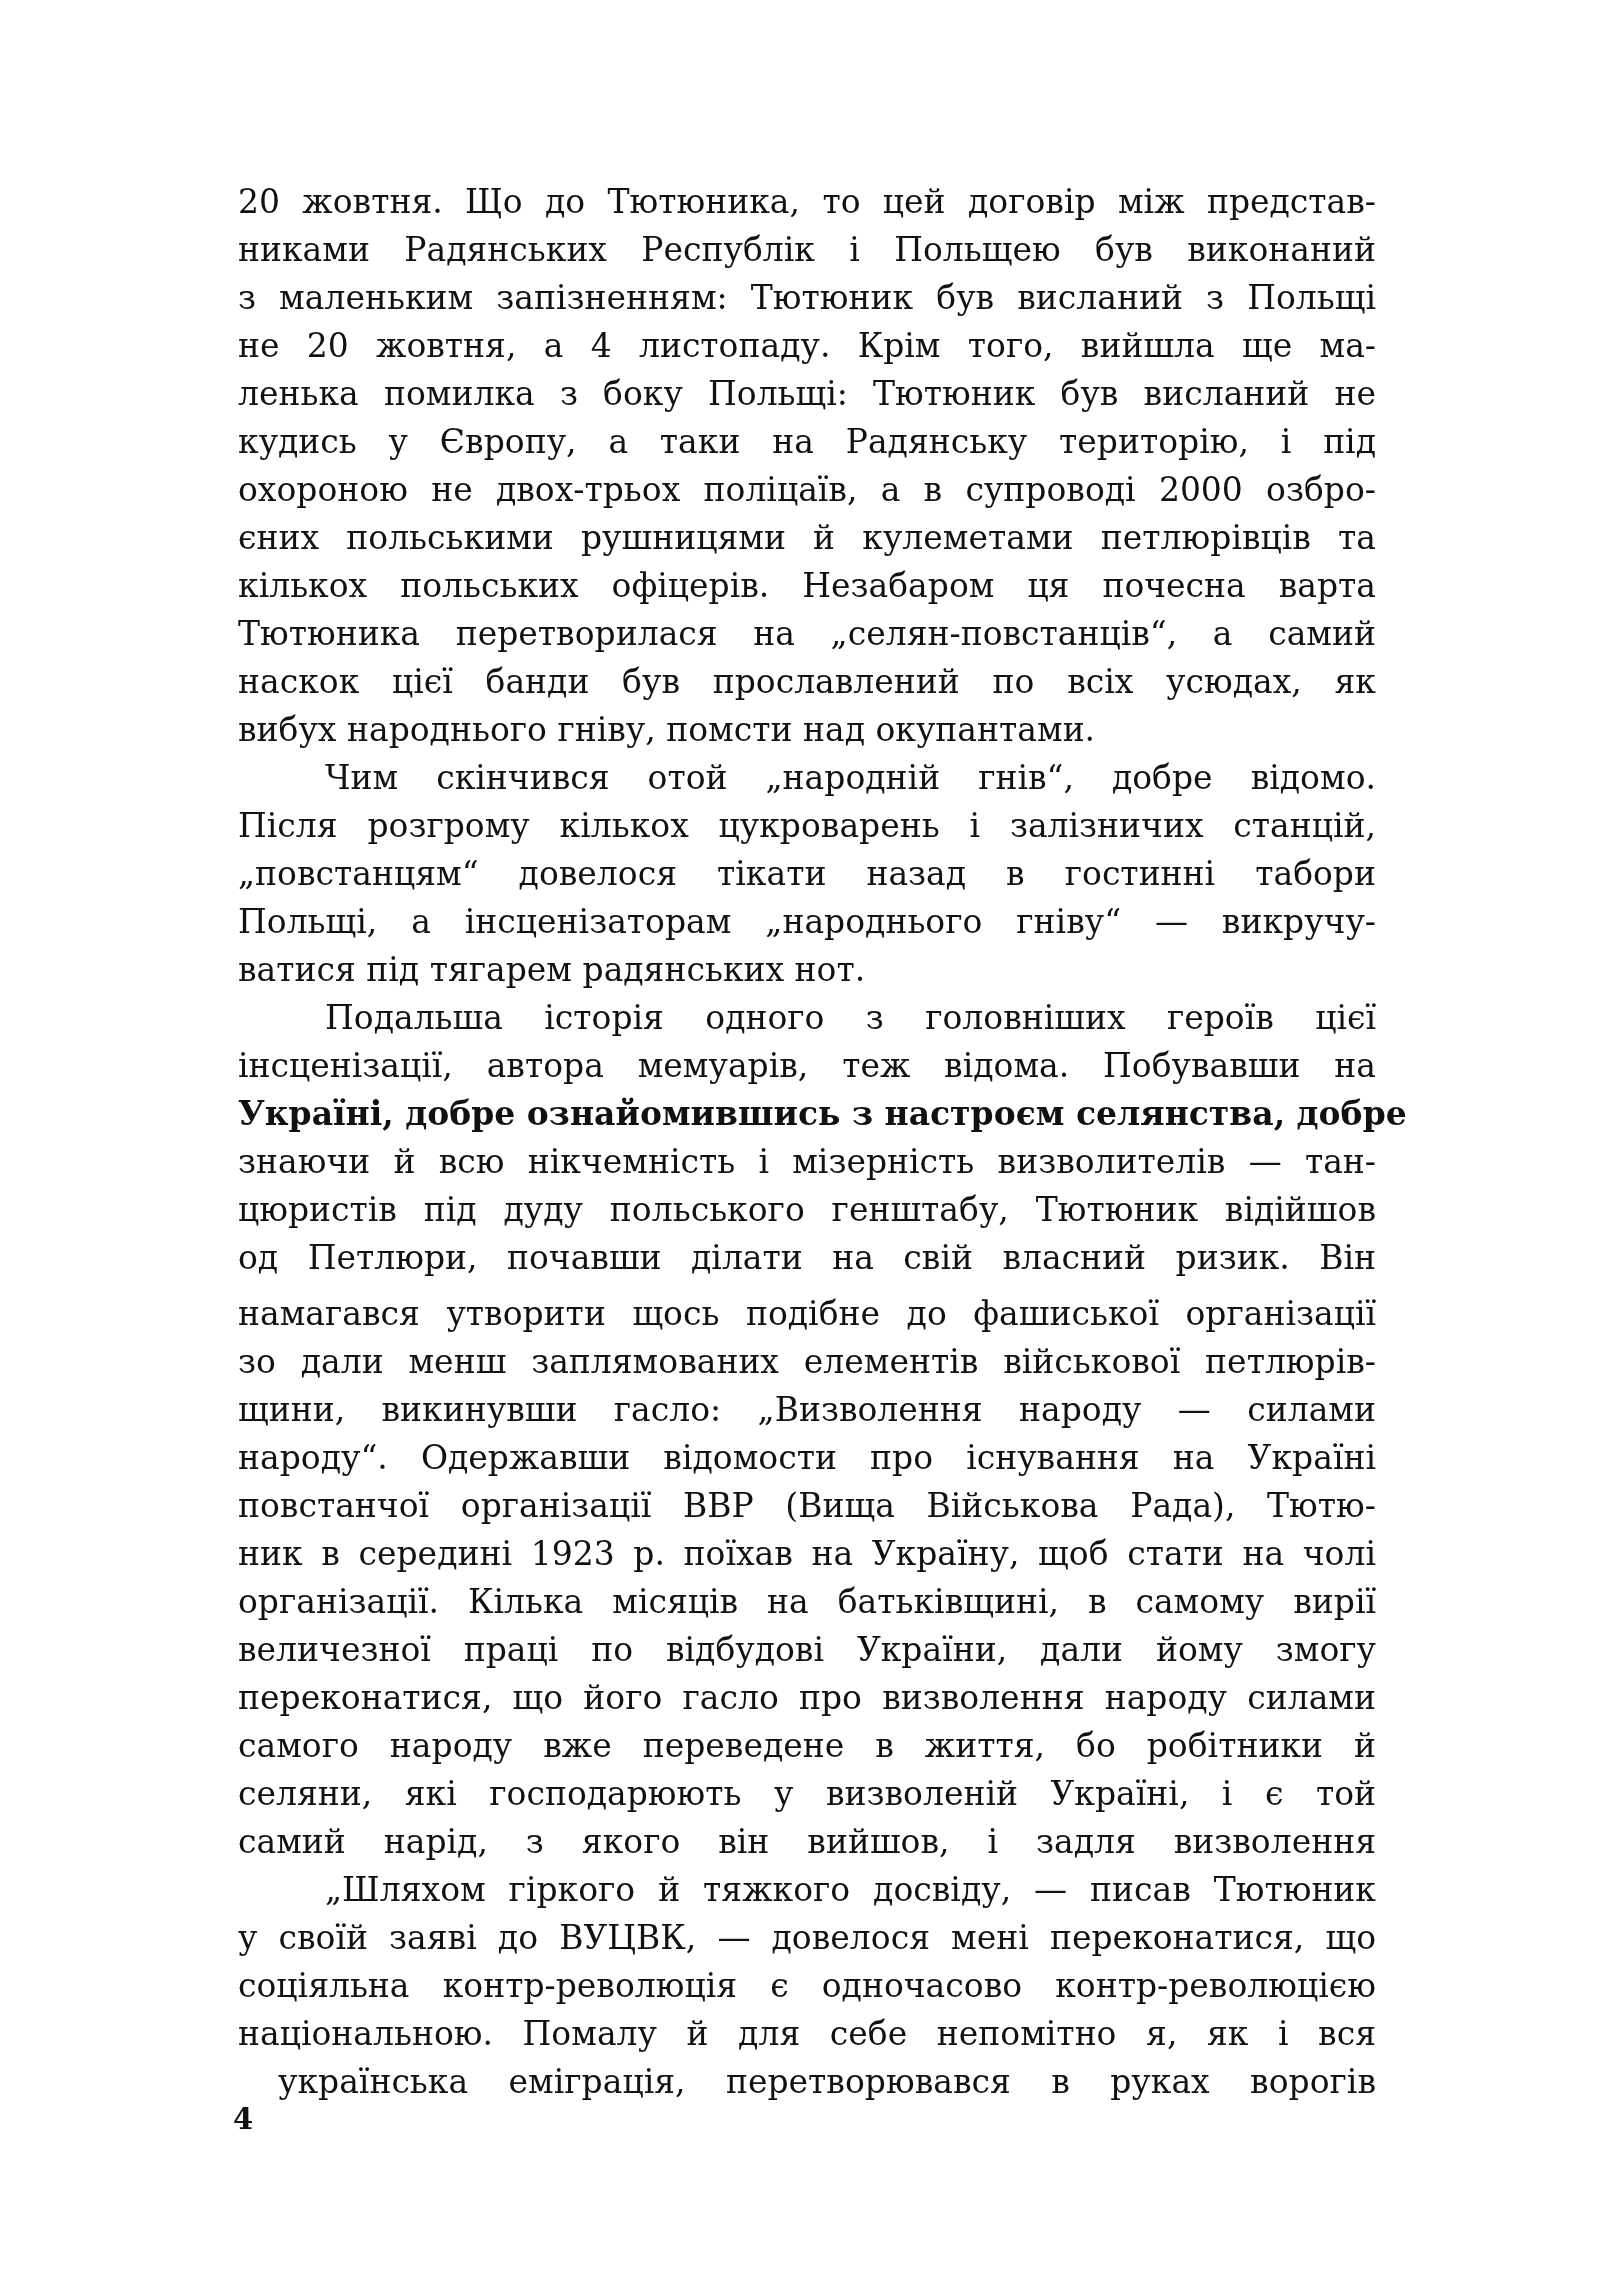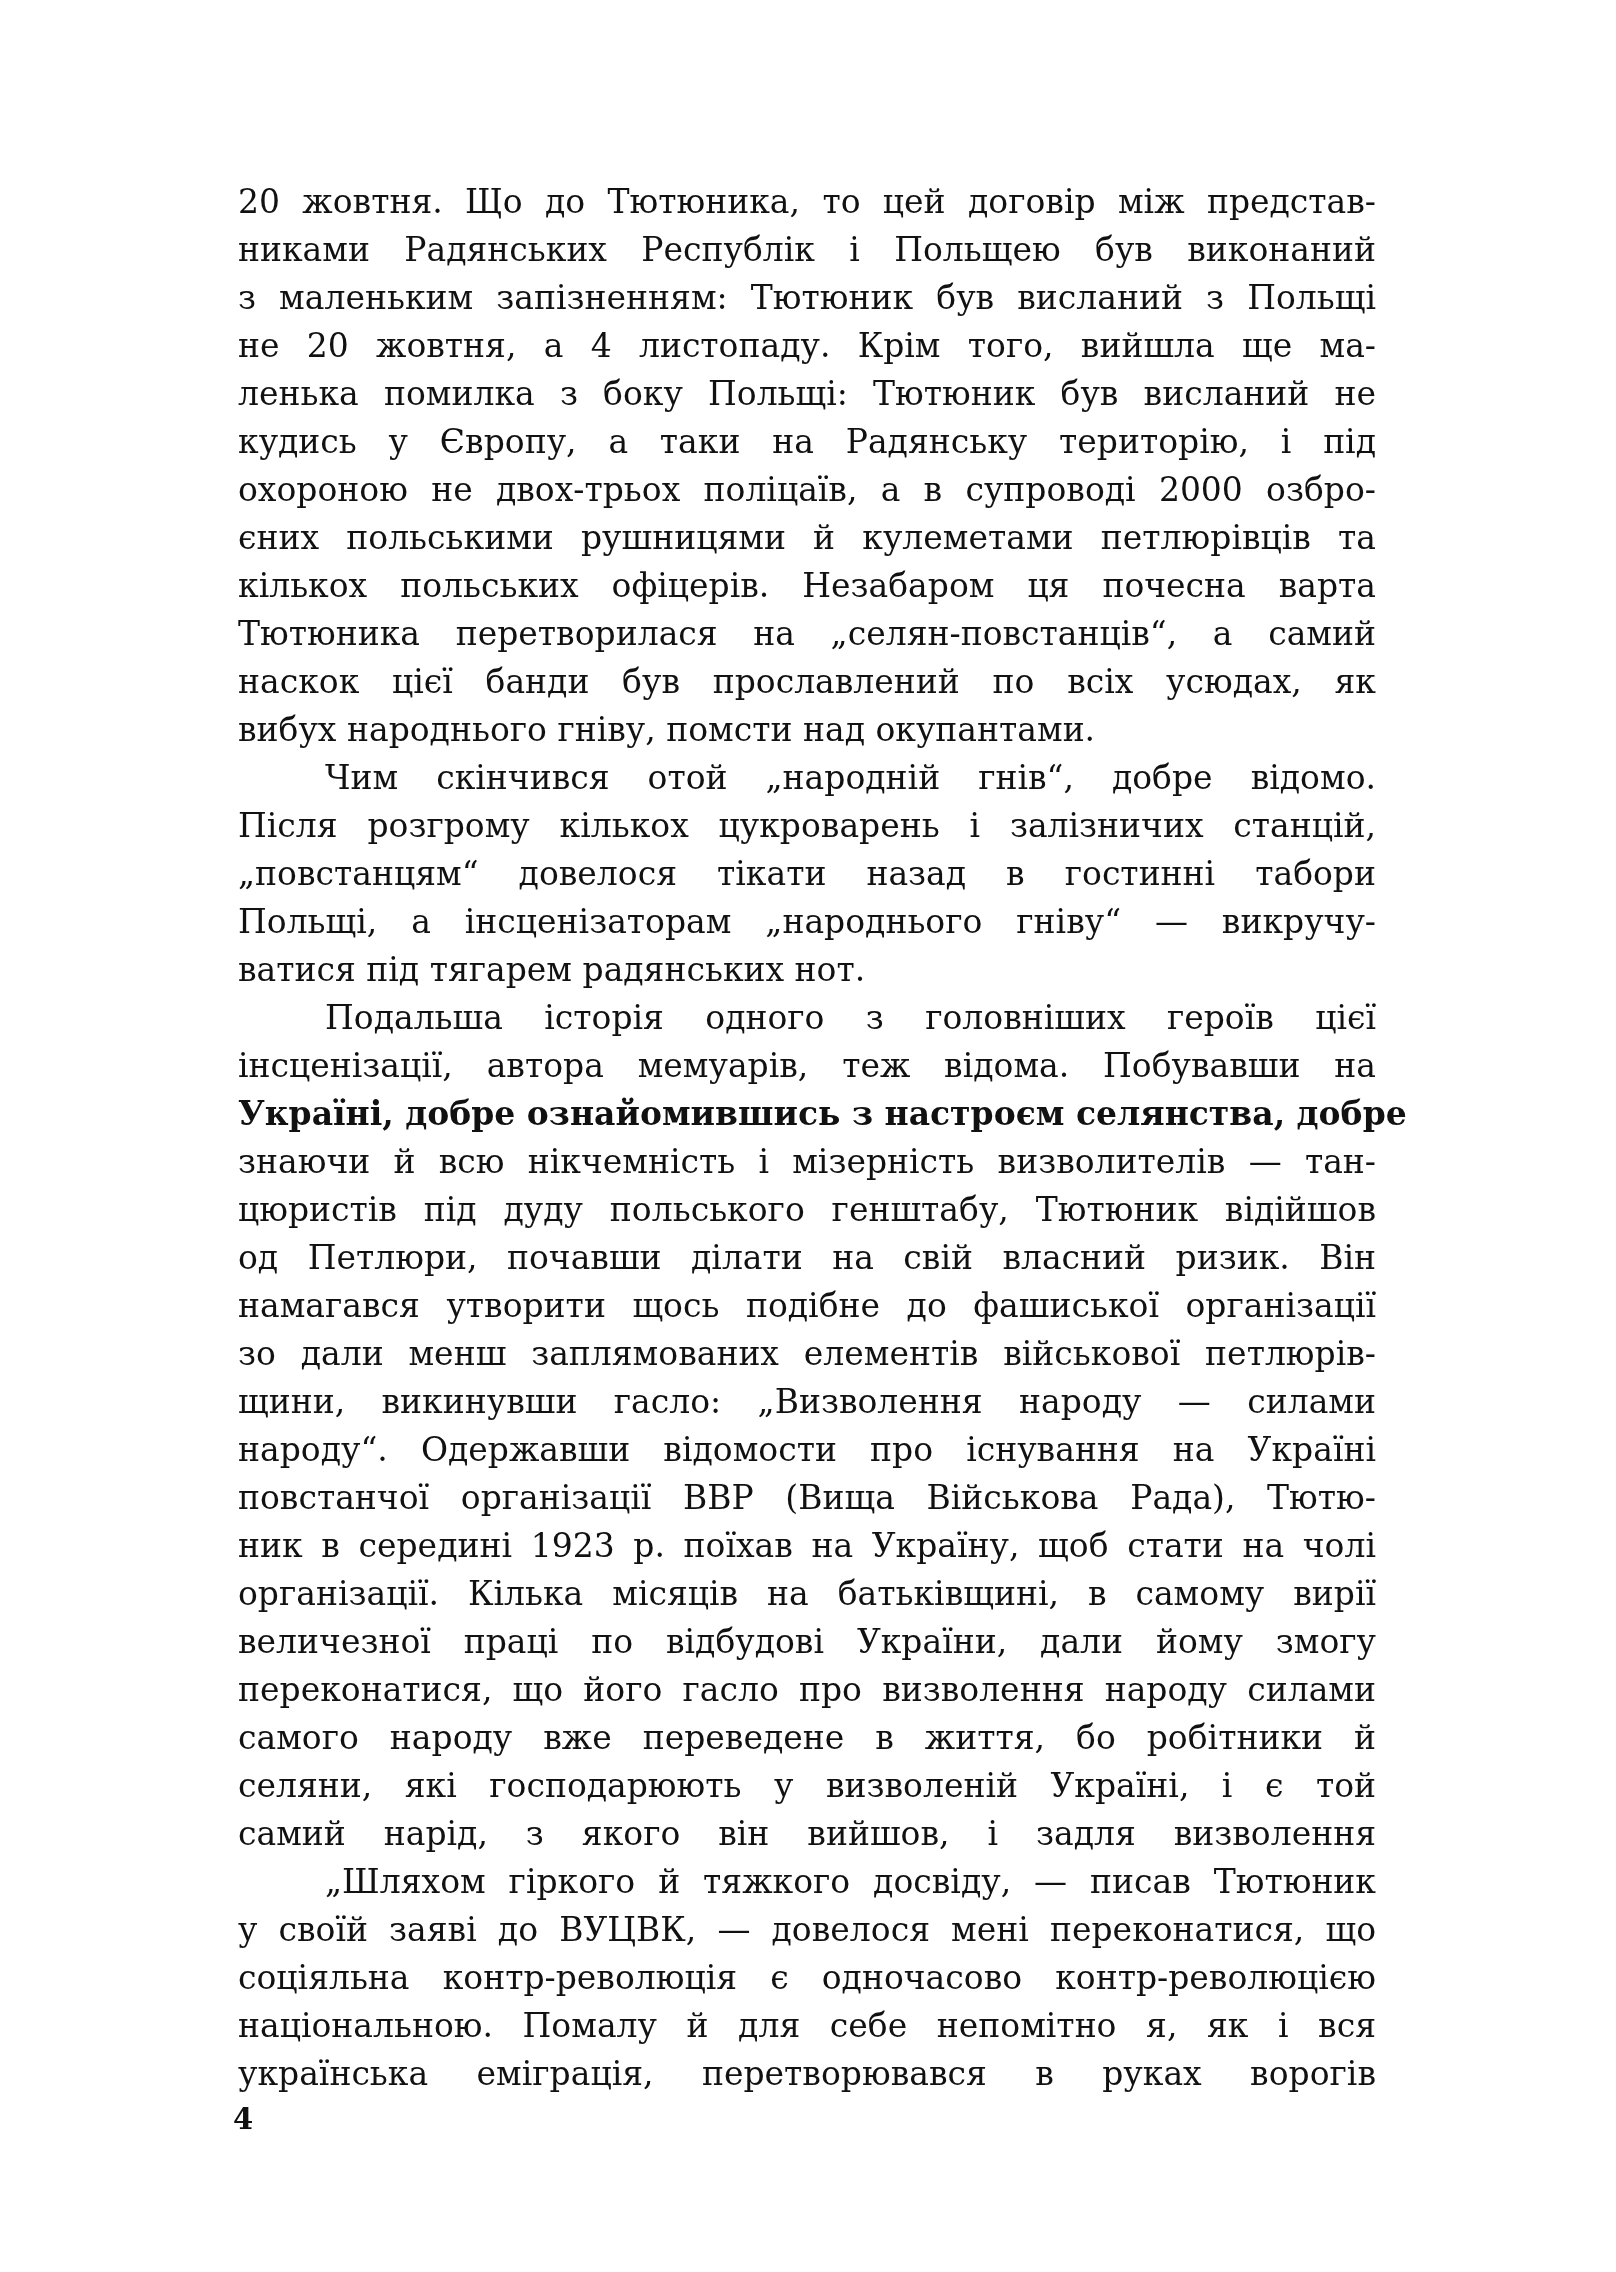--- a/index.html
+++ b/index.html
@@ -76,38 +76,38 @@
     <span class="line last" style="white-space: nowrap;">ватися під тягарем радянських нот.</span>
   </div>
 
   <div>
     <span class="line indent" style="white-space: nowrap;">Подальша історія одного з головніших героїв цієї</span>
     <span class="line" style="white-space: nowrap;">інсценізації, автора мемуарів, теж відома. Побувавши на</span>
     <span class="line" style="white-space: nowrap; font-weight: bold;">Україні, добре ознайомившись з настроєм селянства, добре</span>
     <span class="line" style="white-space: nowrap;">знаючи й всю нікчемність і мізерність визволителів — тан-</span>
     <span class="line" style="white-space: nowrap;">цюристів під дуду польського генштабу, Тютюник відійшов</span>
     <span class="line" style="white-space: nowrap;">од Петлюри, почавши ділати на свій власний ризик. Він</span>
-    <span class="line" style="white-space: nowrap;">намагався утворити щось подібне до фашиської організації</span>
+    <span class="line" style="white-space: nowrap; margin-top: 8px;">намагався утворити щось подібне до фашиської організації</span>
     <span class="line" style="white-space: nowrap;">зо дали менш заплямованих елементів військової петлюрів-</span>
     <span class="line" style="white-space: nowrap;">щини, викинувши гасло: „Визволення народу — силами</span>
     <span class="line" style="white-space: nowrap;">народу“. Одержавши відомости про існування на Україні</span>
     <span class="line" style="white-space: nowrap;">повстанчої організації ВВР (Вища Військова Рада), Тютю-</span>
     <span class="line" style="white-space: nowrap;">ник в середині 1923 р. поїхав на Україну, щоб стати на чолі</span>
     <span class="line" style="white-space: nowrap;">організації. Кілька місяців на батьківщині, в самому вирії</span>
     <span class="line" style="white-space: nowrap;">величезної праці по відбудові України, дали йому змогу</span>
     <span class="line" style="white-space: nowrap;">переконатися, що його гасло про визволення народу силами</span>
     <span class="line" style="white-space: nowrap;">самого народу вже переведене в життя, бо робітники й</span>
     <span class="line" style="white-space: nowrap;">селяни, які господарюють у визволеній Україні, і є той</span>
     <span class="line" style="white-space: nowrap;">самий нарід, з якого він вийшов, і задля визволення</span>
   </div>
 
   <div>
     <span class="line indent" style="white-space: nowrap;">„Шляхом гіркого й тяжкого досвіду, — писав Тютюник</span>
     <span class="line" style="white-space: nowrap;">у своїй заяві до ВУЦВК, — довелося мені переконатися, що</span>
     <span class="line" style="white-space: nowrap;">соціяльна контр-революція є одночасово контр-революцією</span>
     <span class="line" style="white-space: nowrap;">національною. Помалу й для себе непомітно я, як і вся</span>
-    <span class="line" style="white-space: nowrap;">українська еміграція, перетворювався в руках ворогів</span>
+    <span class="line" style="white-space: nowrap; margin-left: 40px;">українська еміграція, перетворювався в руках ворогів</span>
   </div>
 
 </div>
 
 <div class="page-number">4</div>
 
 
 </body></html>

